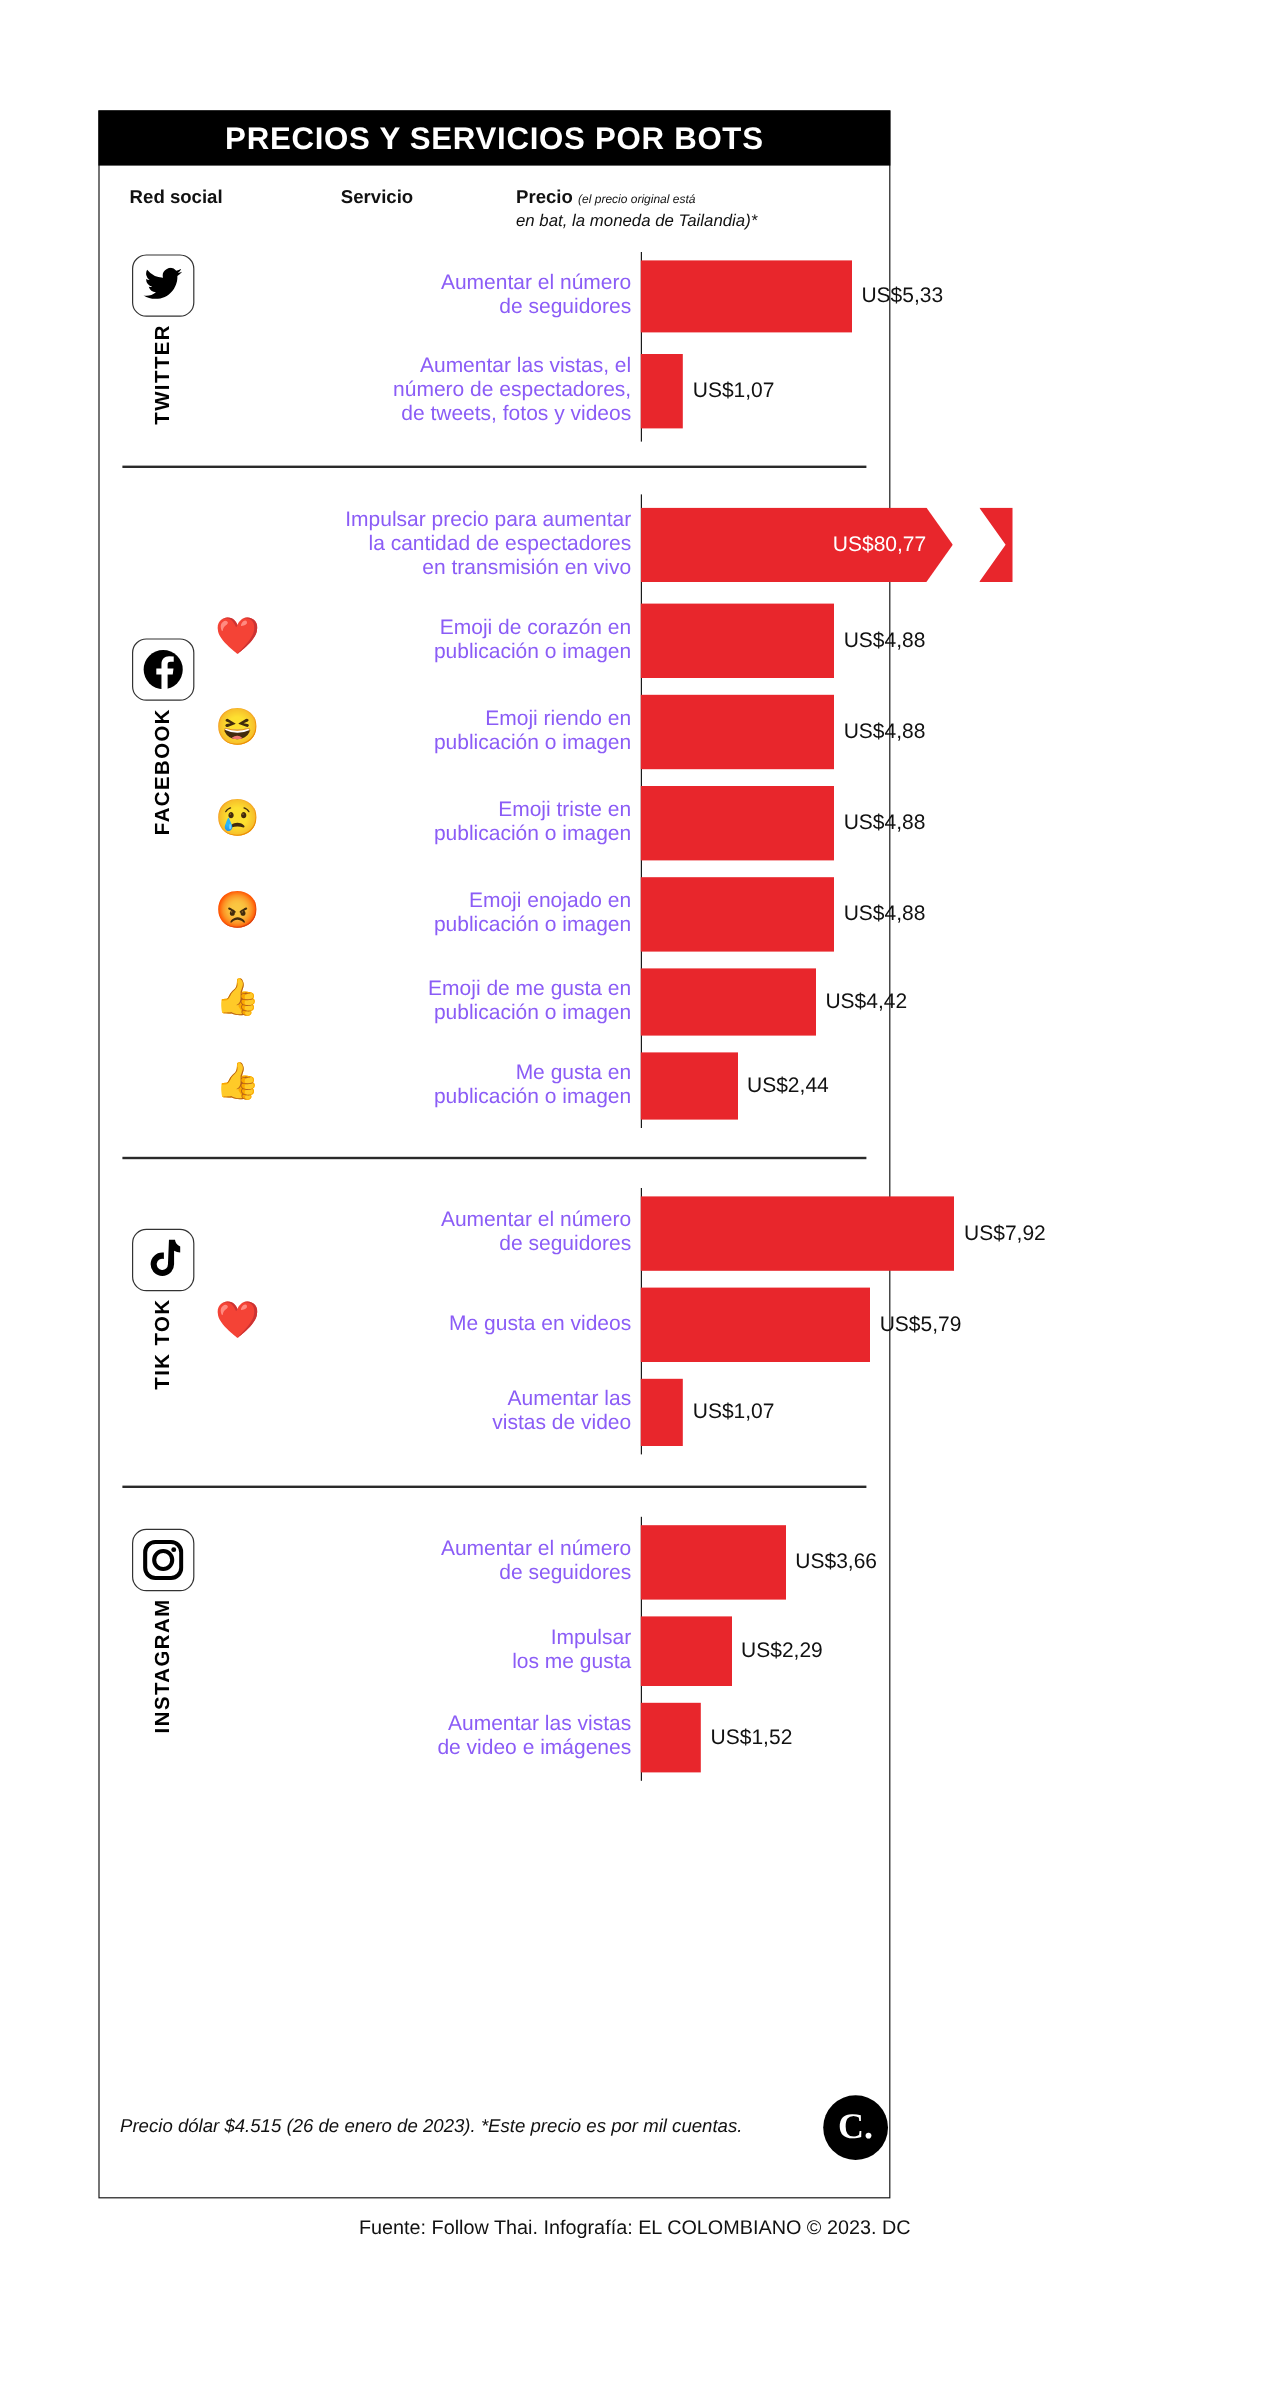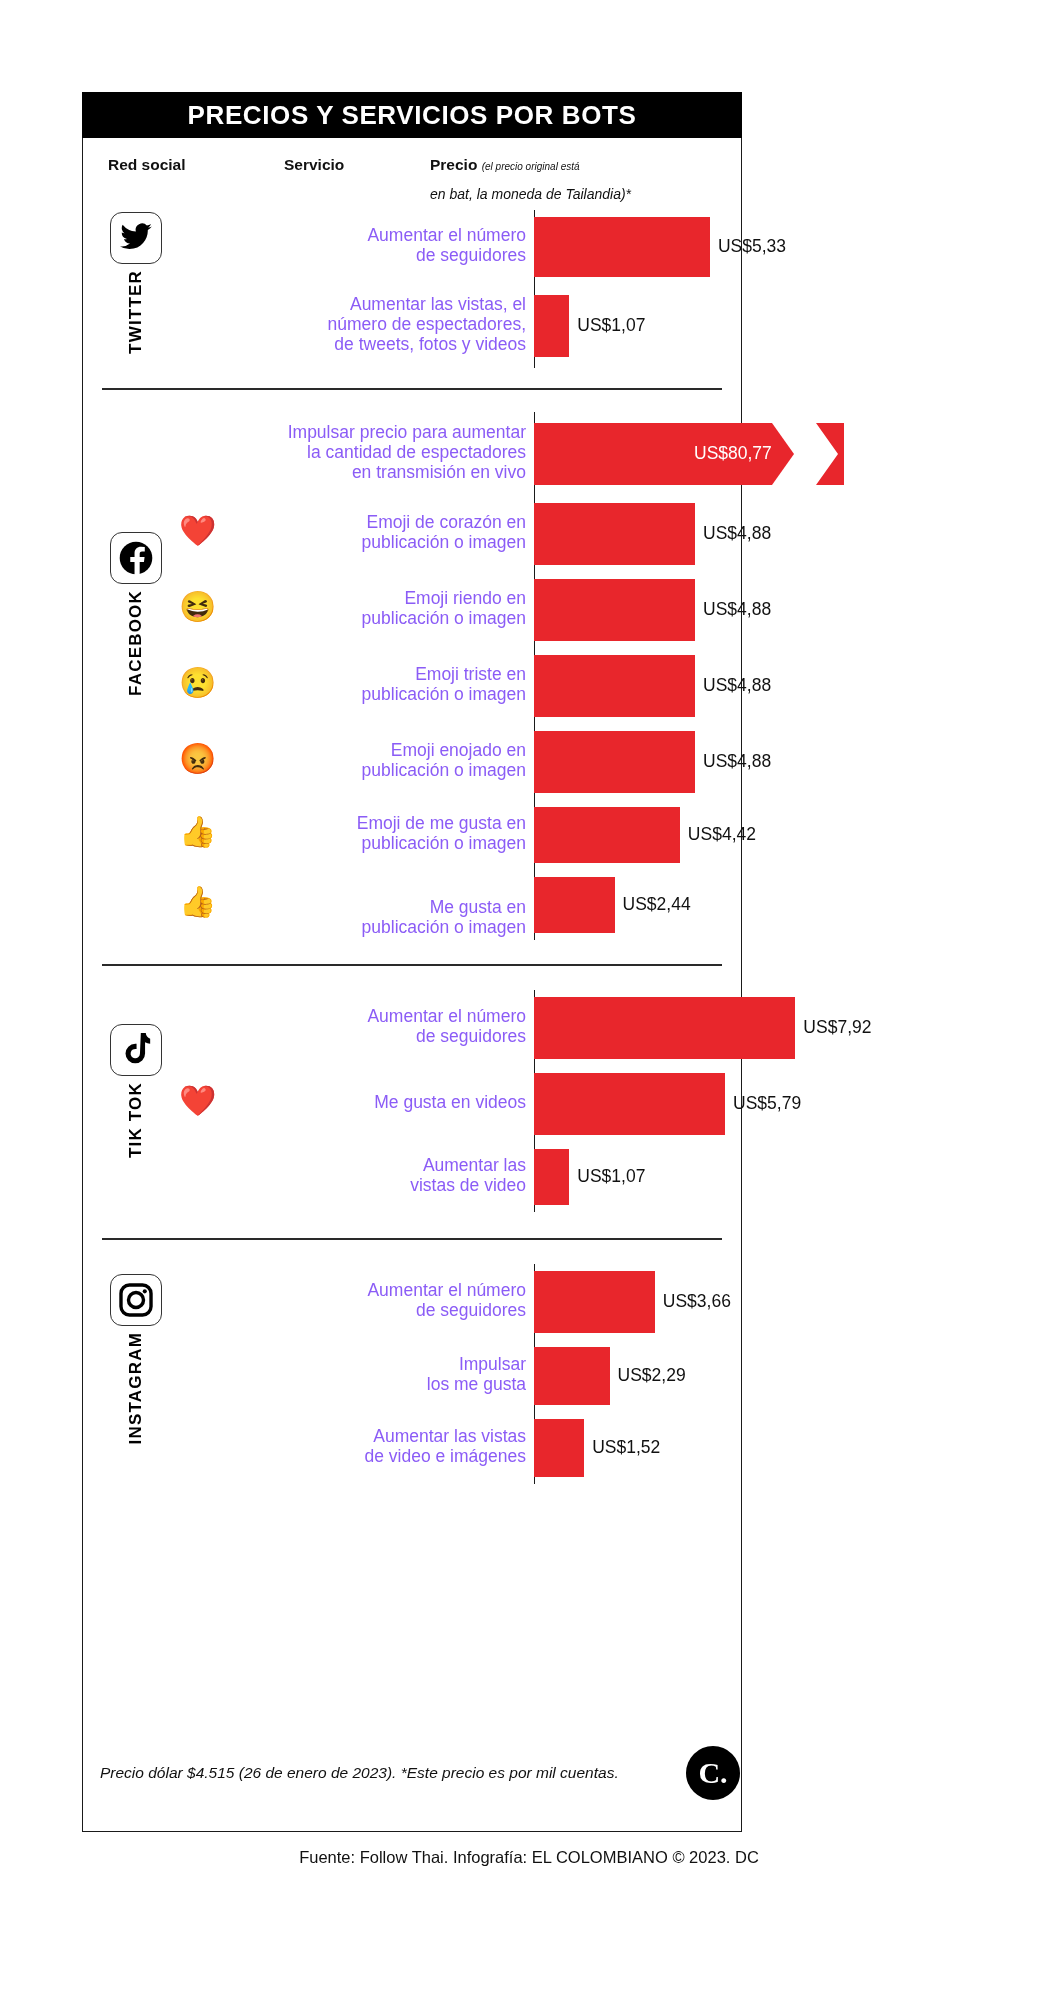--- a/index.html
+++ b/index.html
@@ -41,21 +41,21 @@
 
   
   .colheads{position:absolute;left:82px;top:146px;width:660px;height:48px;}
   .ch{position:absolute;font-weight:700;font-size:15.5px;color:#111;
       font-family:"Liberation Sans", sans-serif;}
   .ch-red{left:26px;top:10px;}
   .ch-serv{left:162px;top:10px;margin-left:40px;}
   .ch-precio{left:348px;top:10px;}
   .ch-precio .b{font-weight:700;}
   .ch-precio .i{font-weight:400;font-style:italic;font-size:10px;margin-top:19px;}
-  .ch-precio .l2{display:block;font-weight:400;font-style:italic;font-size:14px;margin-top:12px;}
+  .ch-precio .l2{display:block;font-weight:400;font-style:italic;font-size:14px;margin-top:1px;}
 
   
   .body{position:absolute;left:82px;top:196px;width:660px;}
 
   .section{position:relative;width:660px;}
   .divider{
     position:absolute;left:20px;width:620px;height:1.5px;background:#2a2a2a;
   }
 
   
@@ -257,21 +257,21 @@
           <div class="emoji" style="top: 17px;">👍</div>
           <div class="rowlabel" style="right: 216px; width: 290px; top: 14px;">
             <div>Emoji de me gusta en</div>
             <div>publicación o imagen</div>
           </div>
           <div class="bar" style="top: 7px; height: 56px; width: 145.86px; background: rgb(232, 38, 44);"></div>
           <div class="barval" style="top: 24px; left: 605.86px;">US$4,42</div>
         </div>
         <div class="row" style="position: absolute; top: 482px; height: 70px;">
           <div class="emoji" style="top: 17px;">👍</div>
-          <div class="rowlabel" style="right: 216px; width: 290px; top: 28px;">
+          <div class="rowlabel" style="right: 216px; width: 290px; top: 14px;">
             <div>Me gusta en</div>
             <div>publicación o imagen</div>
           </div>
           <div class="bar" style="top: 7px; height: 56px; width: 80.52px; background: rgb(232, 38, 44);"></div>
           <div class="barval" style="top: 24px; left: 540.52px;">US$2,44</div>
         </div>
       </div>
       <div class="section" style="height: 274px; top: 768px; position: absolute;">
         <div class="divider" style="top: 0px;"></div>
         <div class="axisline" style="top: 26px; height: 222px;"></div>

